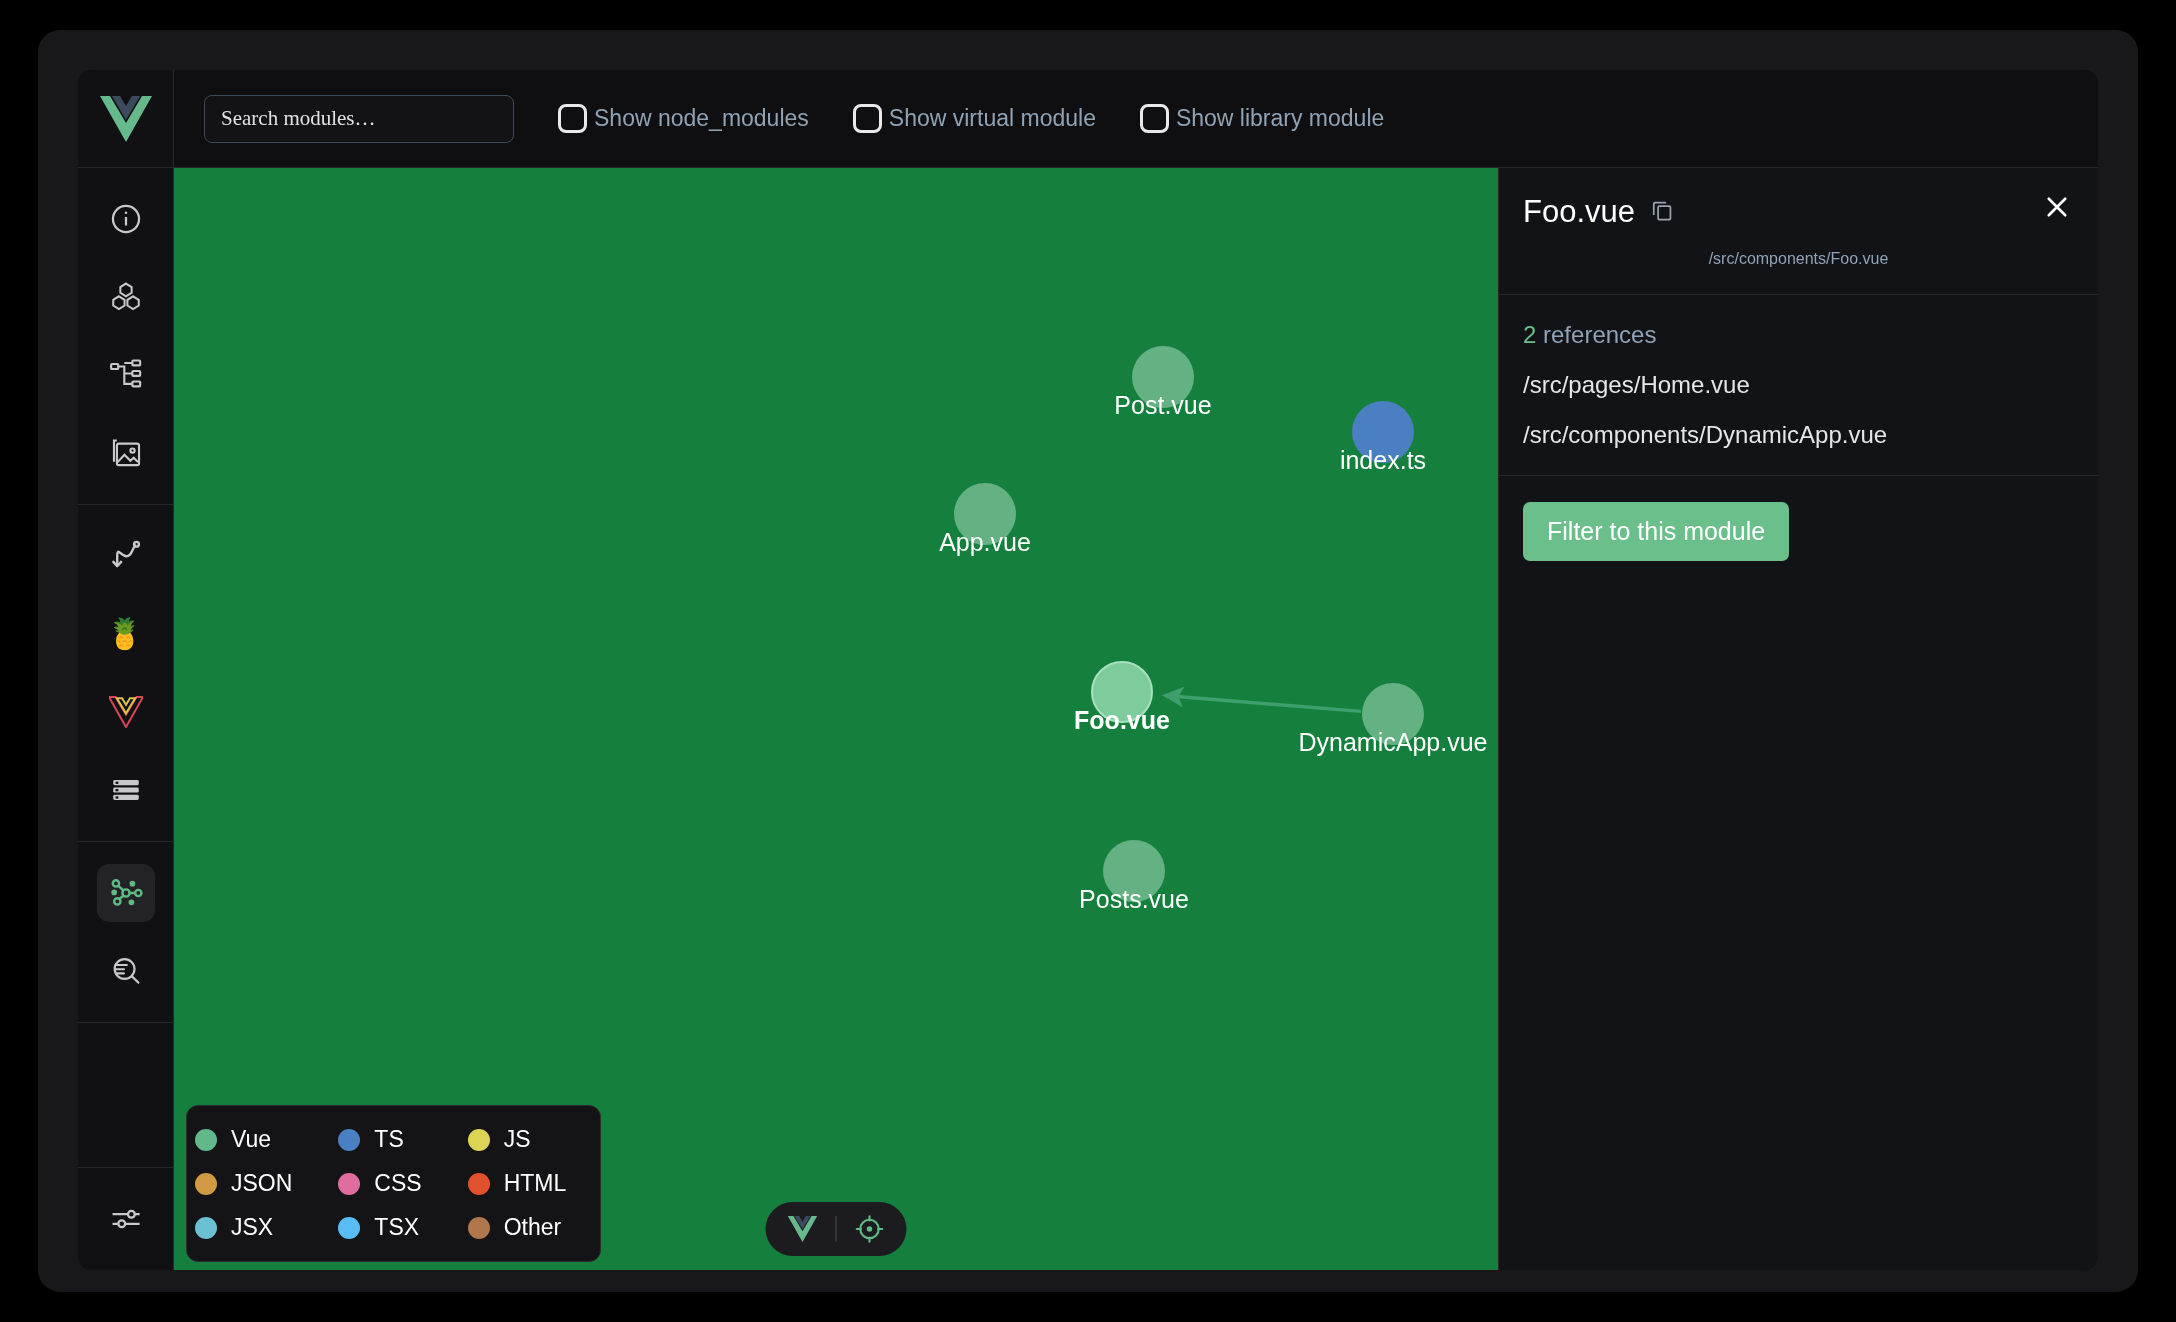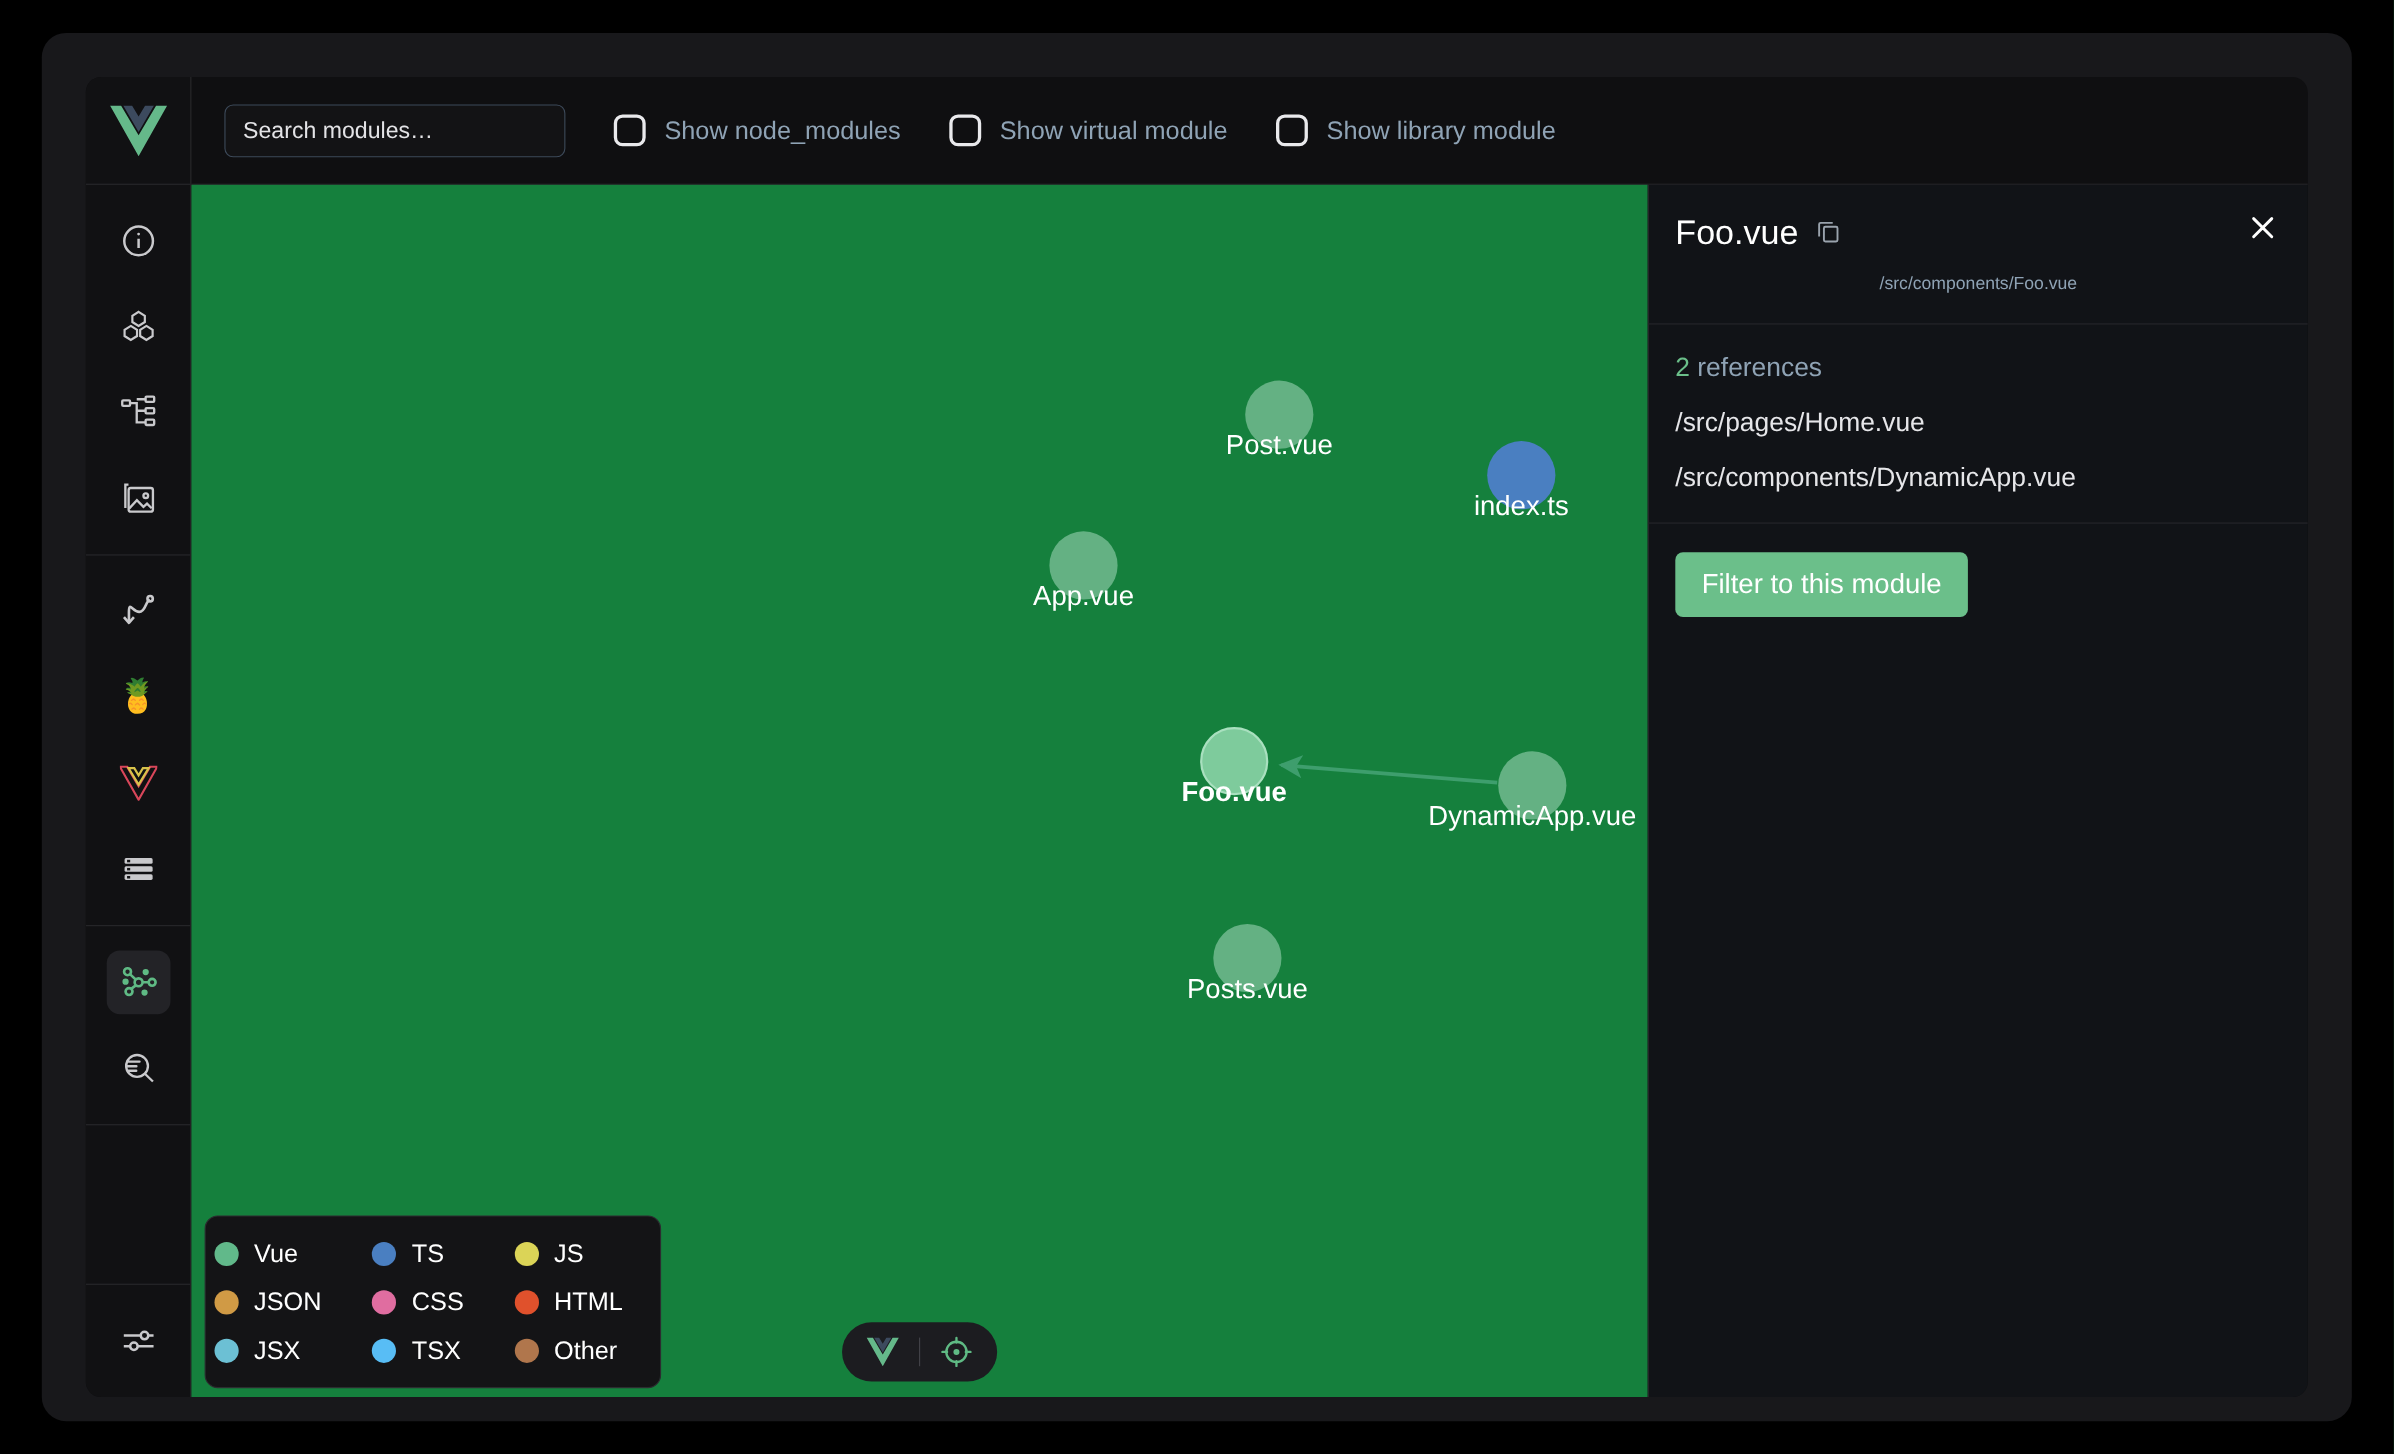--- a/index.html
+++ b/index.html
@@ -82,28 +82,28 @@
     padding: 0 30px;
     gap: 10px;
   }
   #search-input {
     width: 310px; height: 48px;
     background: #131315;
     border: 1px solid #3d4a5a;
     border-radius: 8px;
     color: #e8e8ea;
     font-size: 21px;
-    font-family: Liberation Sans, sans-serif;
+    font-family: Liberation Serif, serif;
     padding: 0 16px;
     outline: none;
   }
   #search-input::placeholder { color: #e3e3e6; }
 
   .chk-wrap {
-    display: flex; align-items: center; gap: 17px;
+    display: flex; align-items: center; gap: 7px;
     margin-left: 34px;
     cursor: pointer;
   }
   .chk-box {
     width: 29px; height: 29px;
     border: 3px solid #e9e9ec;
     border-radius: 8px;
     background: transparent;
     flex: 0 0 29px;
   }

